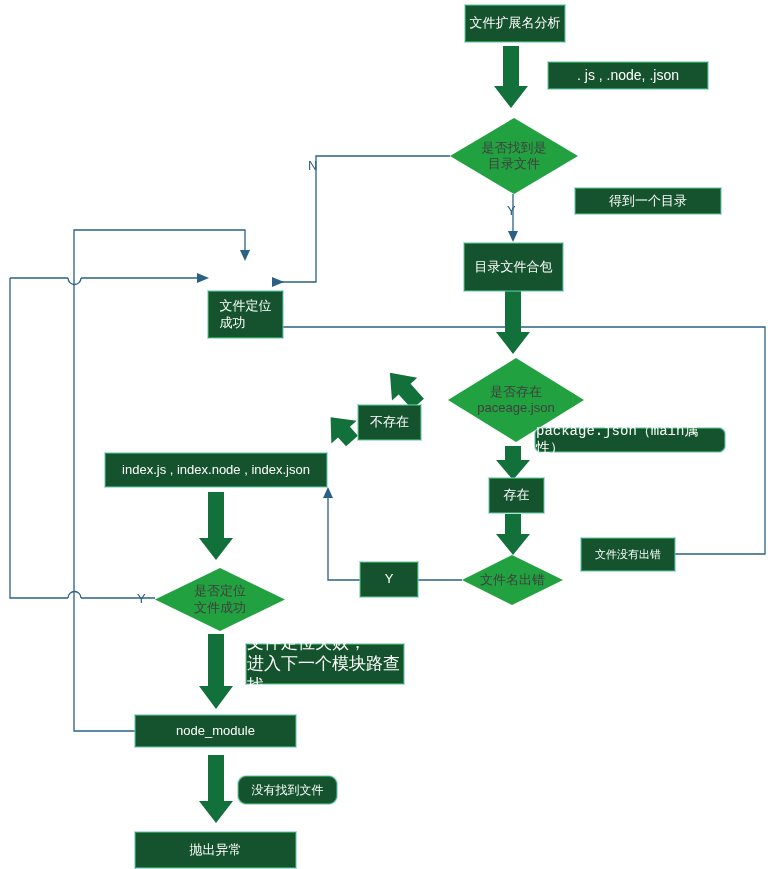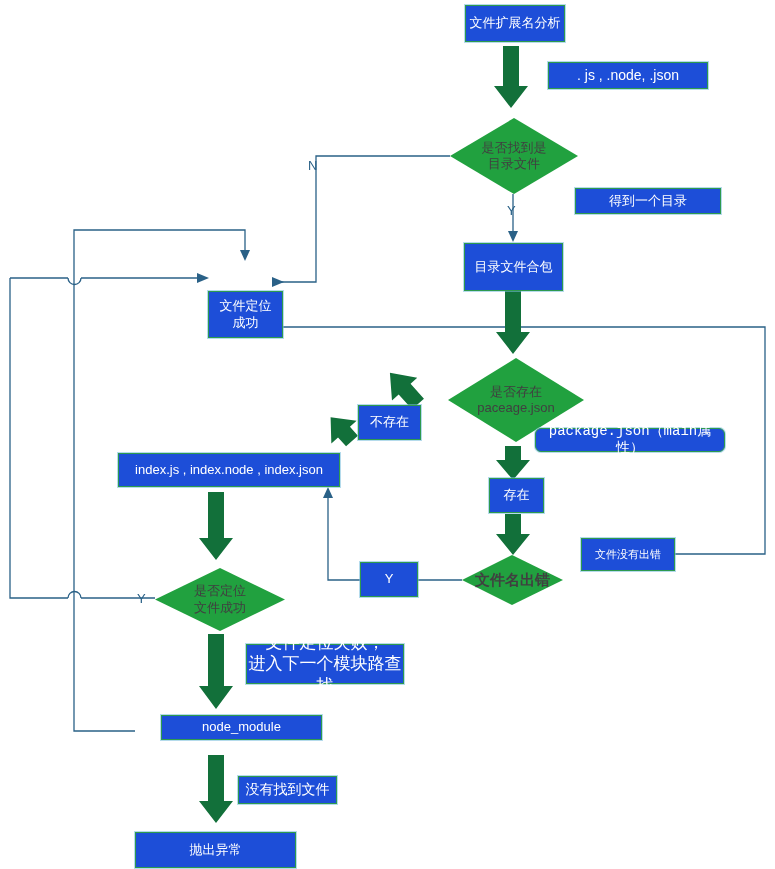--- a/index.html
+++ b/index.html
@@ -13,26 +13,25 @@
   #canvas {
     position: relative;
     width: 775px;
     height: 869px;
     background: #ffffff;
     overflow: hidden;
   }
   .node {
     position: absolute;
     box-sizing: border-box;
-    background: #1d4ed8;
+    background: #14532d;
     color: #ffffff;
     display: flex;
     align-items: center;
     justify-content: center;
-    text-align: center;
     line-height: 1.25;
     font-size: 13px;
     z-index: 4;
     white-space: pre-line;
   }
   .node.box {
     border: 1px solid #2e9a4e;
     box-shadow: 0 0 0 1px rgba(120,190,220,0.55);
   }
   .node.mono {
@@ -186,49 +185,49 @@
       <polygon points="68,0 136,42 68,84 0,42" fill="#21a13f"></polygon>
     </svg>
     <div class="diamond-label">是否存在
 paceage.json</div>
   </div>
 
   <div class="node box" style="left:358px;top:405px;width:63px;height:35px;">不存在</div>
 
   <div class="node box mono" style="left:535px;top:428px;width:190px;height:24px;">package.json（main属性）</div>
 
-  <div class="node box" style="left:105px;top:453px;width:222px;height:34px;margin-left:13px;">index.js , index.node , index.json</div>
+  <div class="node box" style="left:105px;top:453px;width:222px;height:34px;">index.js , index.node , index.json</div>
 
   <div class="node box" style="left:489px;top:478px;width:55px;height:35px;">存在</div>
 
   <div class="node box" style="left:581px;top:538px;width:94px;height:33px;font-size:11px;">文件没有出错</div>
 
   <div class="diamond-wrap" style="left:462px;top:555px;width:101px;height:50px;">
     <svg width="101" height="50">
       <polygon points="50,0 101,25 50,50 0,25" fill="#21a13f"></polygon>
     </svg>
-    <div class="diamond-label" style="font-size:15px;font-weight:bold;">文件名出错</div>
+    <div class="diamond-label" style="font-size:13px;">文件名出错</div>
   </div>
 
   <div class="node box" style="left:360px;top:562px;width:58px;height:35px;">Y</div>
 
   <div class="diamond-wrap" style="left:155px;top:568px;width:130px;height:63px;">
     <svg width="130" height="63">
       <polygon points="65,0 130,31.5 65,63 0,31.5" fill="#21a13f"></polygon>
     </svg>
     <div class="diamond-label">是否定位
 文件成功</div>
   </div>
 
   <div class="node box" style="left:246px;top:644px;width:158px;height:40px;font-size:17px;">文件定位失败，
 进入下一个模块路查找</div>
 
-  <div class="node box" style="left:135px;top:715px;width:161px;height:25px;margin-left:26px;">node_module</div>
-
-  <div class="node box" style="left:238px;top:776px;width:99px;height:28px;font-size:14px;">没有找到文件</div>
+  <div class="node box" style="left:135px;top:715px;width:161px;height:32px;">node_module</div>
+
+  <div class="node box" style="left:238px;top:776px;width:99px;height:28px;font-size:12px;border-radius:8px;">没有找到文件</div>
 
   <div class="node box" style="left:135px;top:832px;width:161px;height:36px;">抛出异常</div>
 
   <div class="edge-label" style="left:308px;top:158px;">N</div>
   <div class="edge-label" style="left:507px;top:203px;">Y</div>
   <div class="edge-label" style="left:137px;top:591px;">Y</div>
 
 </div>
 
 </body></html>

